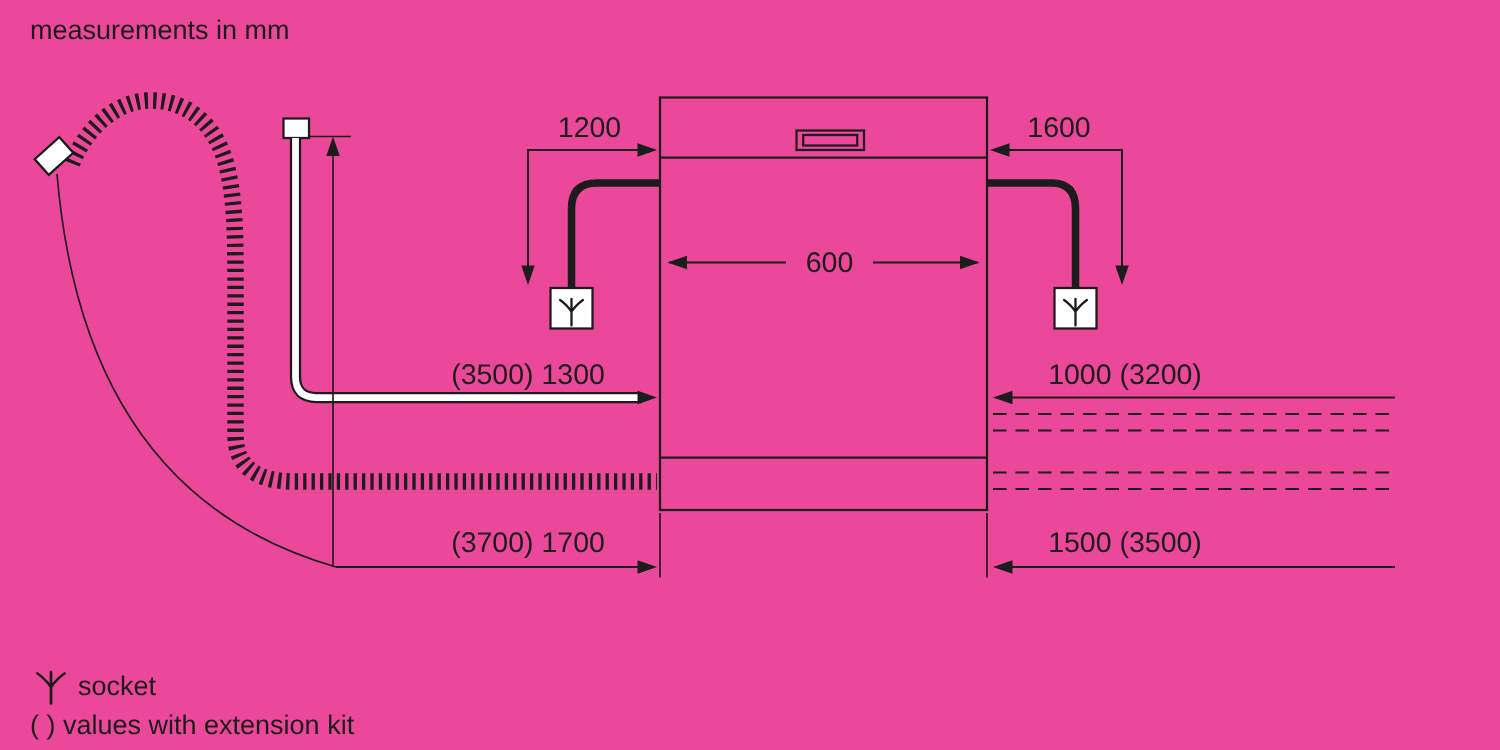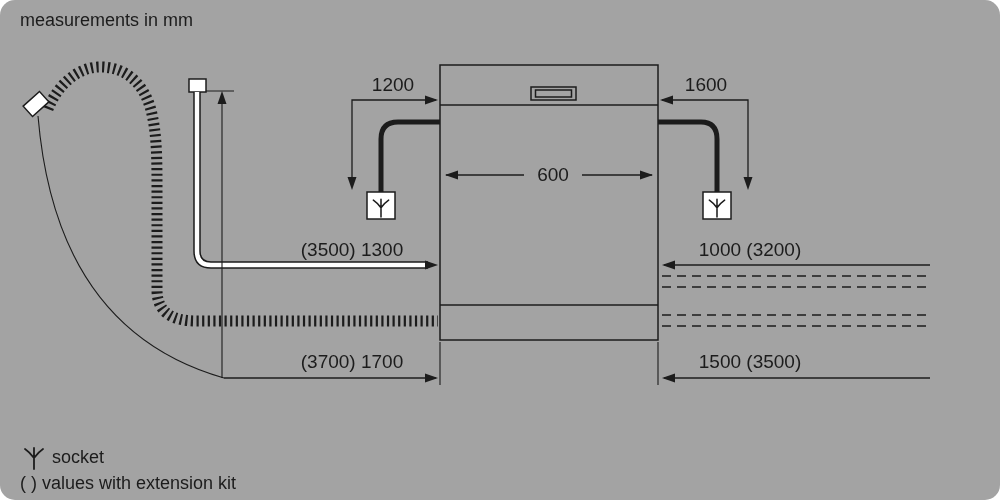--- a/index.html
+++ b/index.html
@@ -1,17 +1,17 @@
 <!DOCTYPE html>
 <html><head>
 <meta charset="utf-8">
 <style>
   html,body{margin:0;padding:0;background:#ffffff;}
-  .stage{position:relative;width:1000px;height:500px;background:#a3a3a3;overflow:hidden;
-         font-family:"Liberation Sans", sans-serif;border-radius:15px;}
+  .stage{position:relative;width:1000px;height:500px;background:#ec4899;overflow:hidden;
+         font-family:"Liberation Sans", sans-serif;}
   svg{display:block;width:1000px;height:500px;}
   svg text{font-family:"Liberation Sans", sans-serif;fill:#1c1c1c;font-size:18px;}
   .num{font-size:19px;}
   .mid{text-anchor:middle;}
   .ln{stroke:#1c1c1c;stroke-width:1.5;fill:none;}
   .thin{stroke:#1c1c1c;stroke-width:1.1;fill:none;}
   .dim{stroke:#1c1c1c;stroke-width:1.3;fill:none;}
   .dash{stroke:#1c1c1c;stroke-width:1.3;fill:none;stroke-dasharray:9 6;}
   .cable{stroke:#1c1c1c;stroke-width:5;fill:none;stroke-linejoin:round;}
   .pipeO{stroke:#1c1c1c;stroke-width:7.5;fill:none;}

